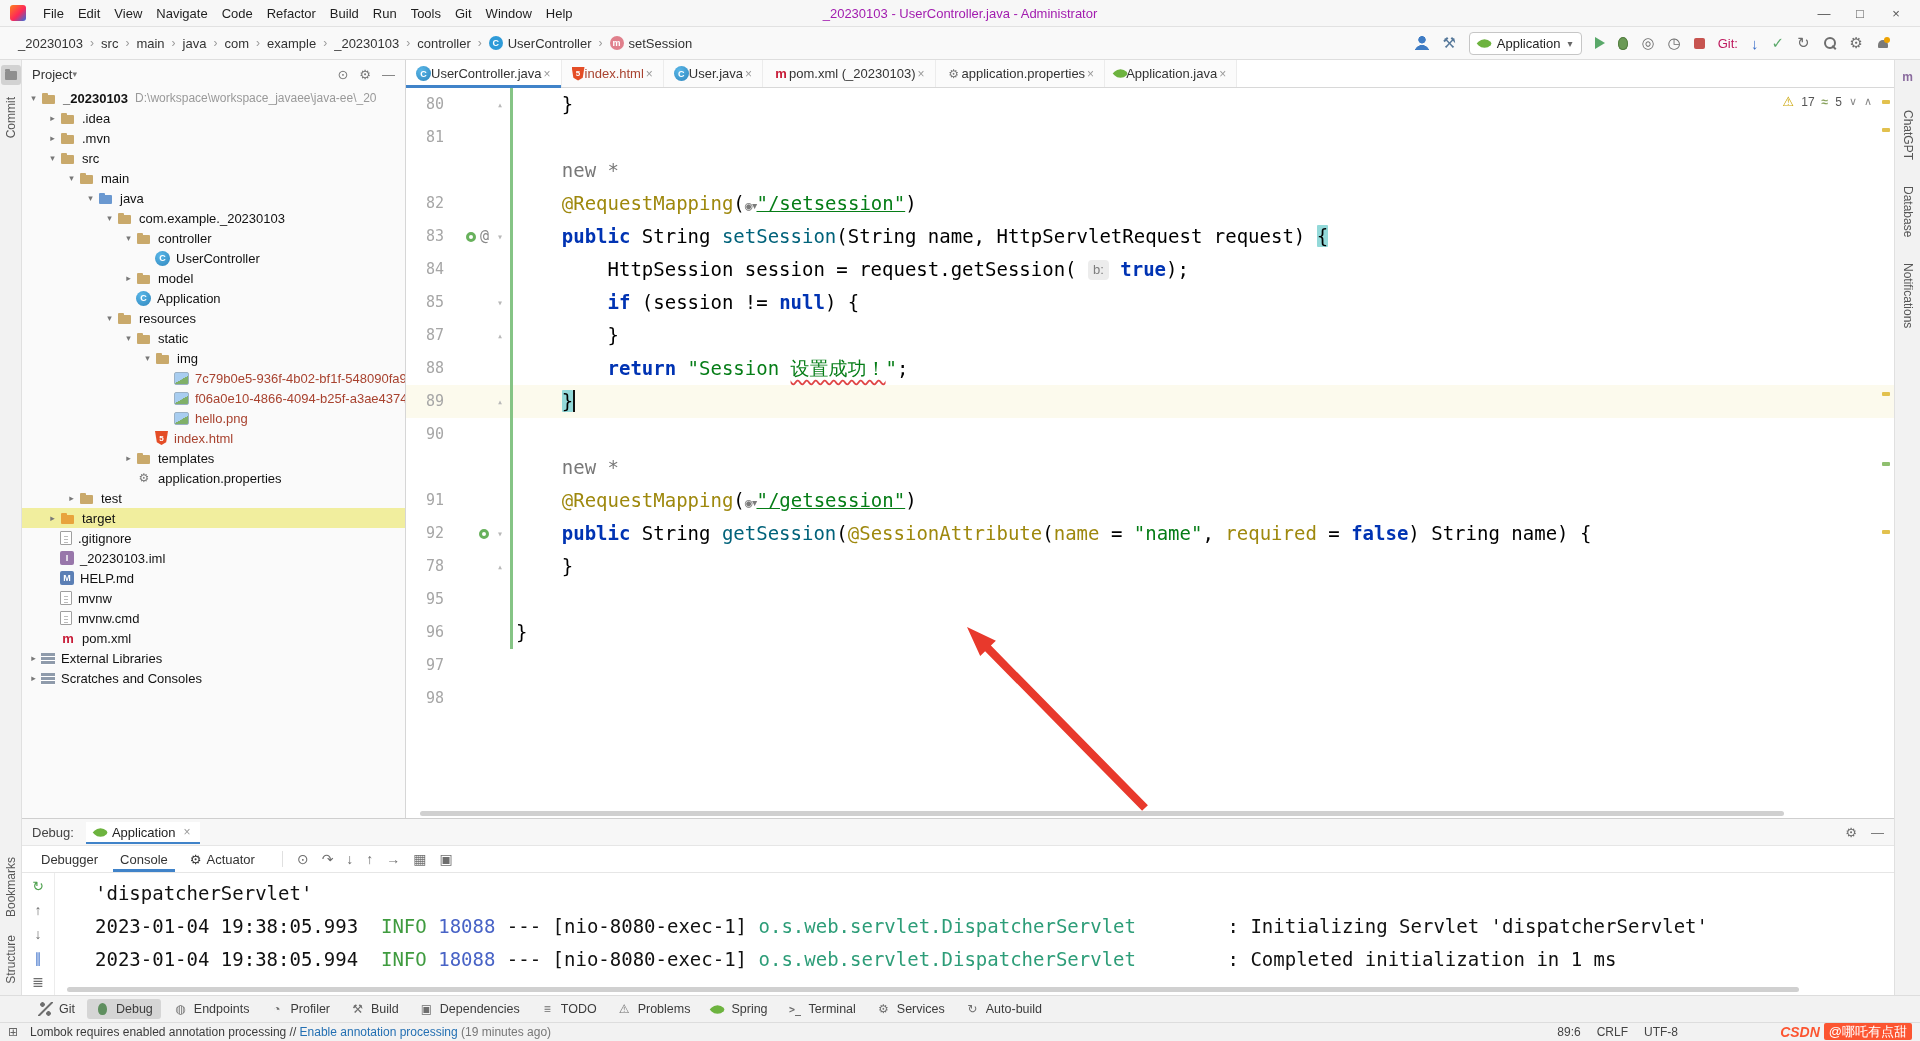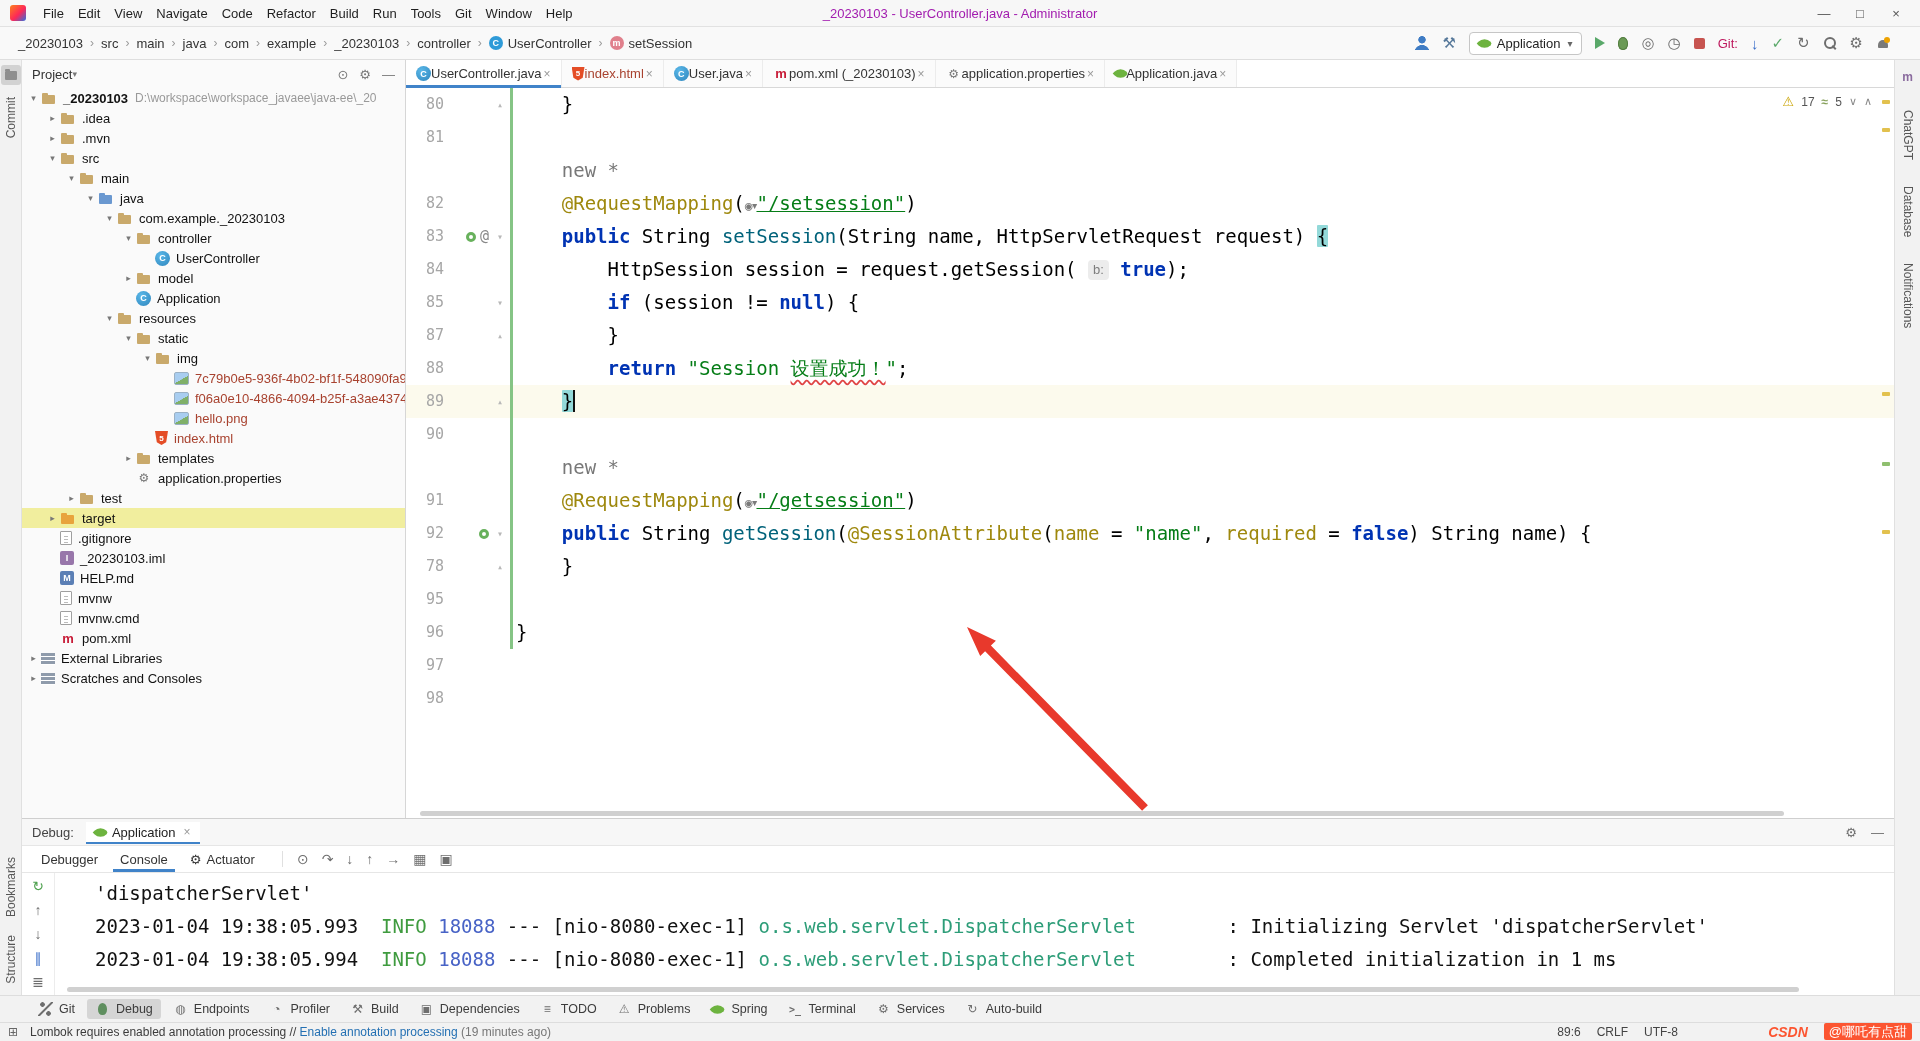--- a/index.html
+++ b/index.html
@@ -159,21 +159,21 @@
   .ic-bug-sm{width:9px;height:12px;border-radius:50% 50% 45% 45%;background:#5f8f5f}
   .term{font-family:"DejaVu Sans Mono",monospace;font-size:10px;font-weight:bold}
 
   #statusbar{position:absolute;left:0;right:0;bottom:0;height:19px;background:#f2f2f2;border-top:1px solid #ddd;display:flex;align-items:center;gap:6px;padding:0 12px 0 8px;font-size:12px;color:#3c3c3c;z-index:45}
   .sb-grid{color:#666;font-size:12px;margin-right:6px}
   .sb-link{color:#2470b3}
   .sb-dim{color:#777}
   .sb-right{margin-left:auto;display:flex;gap:16px;color:#444;padding-right:230px}
 
   
-  #watermark{position:absolute;right:8px;bottom:1px;z-index:70;display:flex;align-items:center;gap:16px;font-size:14px;white-space:nowrap}
+  #watermark{position:absolute;right:8px;bottom:1px;z-index:70;display:flex;align-items:center;gap:4px;font-size:14px;white-space:nowrap}
   .wm-brand{color:#fc5531;font-weight:bold;font-style:italic}
   .wm-user{background:#fc5531;color:#fff;padding:0 5px;border-radius:2px;font-size:13px;line-height:17px}
   #arrow{position:absolute;left:0;top:0;z-index:35;pointer-events:none}
 </style>
 </head>
 <body>
 
 <div id="titlebar">
   <span class="logo"></span>
   <span class="menus">

